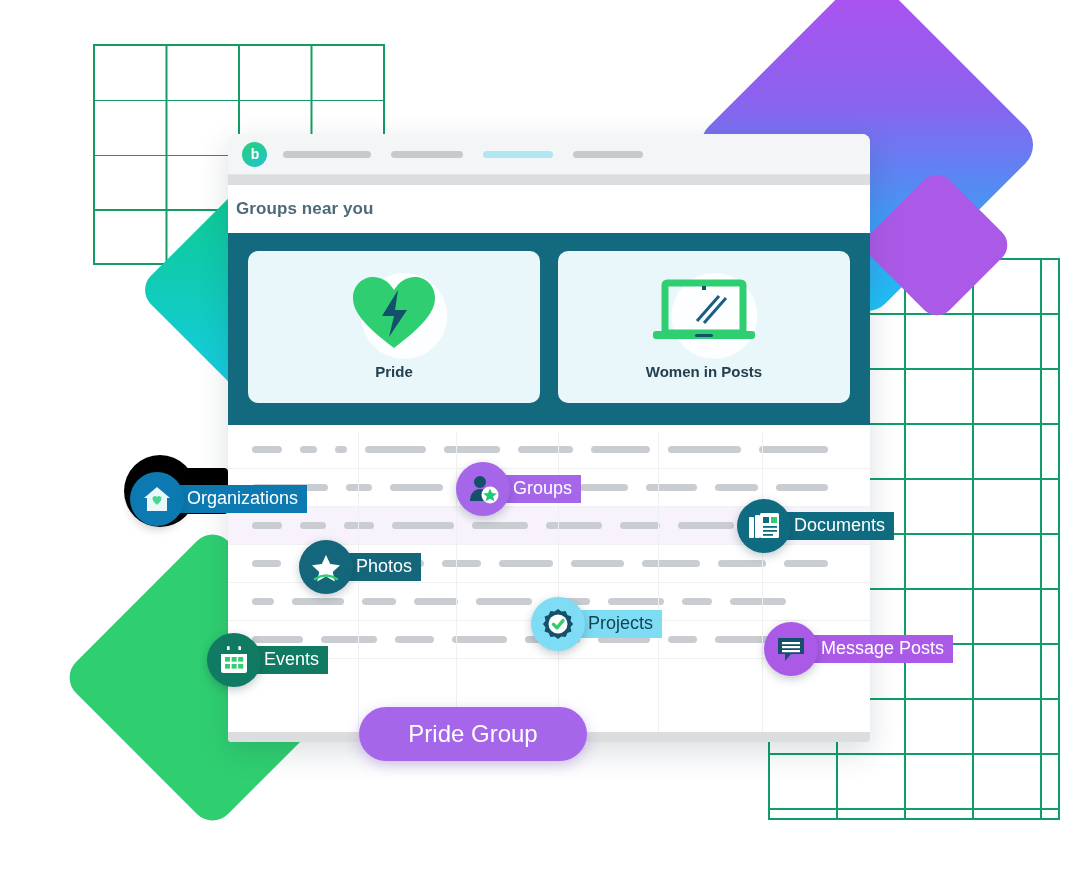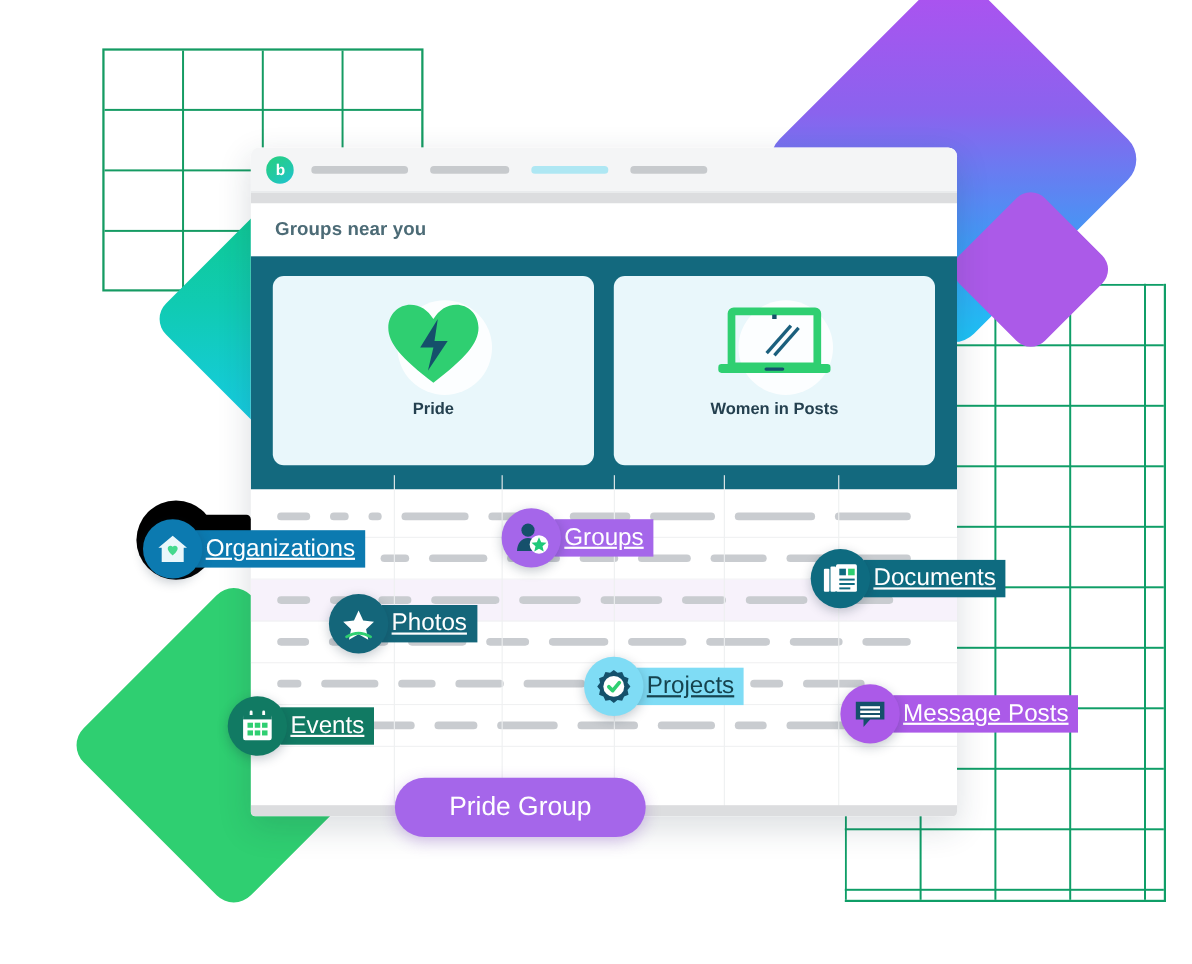--- a/index.html
+++ b/index.html
@@ -85,34 +85,34 @@
   .navpill{height:7px;border-radius:4px;background:#c7cacd;margin-right:20px;}
   .navpill.w1{width:88px;}
   .navpill.w2{width:72px;}
   .navpill.active{width:70px;background:#aee7f3;}
   .navpill.w4{width:70px;margin-right:0;}
 
   .strip{height:10px;background:#dcdddf;}
 
   .pagehead{
     height:48px;background:#ffffff;display:flex;align-items:center;
-    padding:0 22px;
+    padding:0 8px;
   }
   .pagehead h1{
     margin:0;font-size:17px;font-weight:bold;color:#4c6b76;
     letter-spacing:.1px;
   }
 
   .cardband{
     background:#13697e;padding:18px 20px 22px 20px;
     display:flex;gap:18px;justify-content:space-between;
   }
   .gcard{
     flex:1 1 0;background:#e9f7fb;border-radius:10px;
-    height:172px;display:flex;flex-direction:column;
+    height:152px;display:flex;flex-direction:column;
     align-items:center;justify-content:flex-start;
     padding-top:18px;box-sizing:border-box;position:relative;
     overflow:hidden;
   }
   .gcard .blob{
     position:absolute;width:86px;height:86px;border-radius:50%;
     background:#ffffff;opacity:.85;top:22px;left:50%;
     transform:translateX(-38%);
   }
   .gcard .ic{position:relative;z-index:2;height:88px;display:flex;align-items:center;}
@@ -136,23 +136,23 @@
 
   
   .badge{position:absolute;display:flex;align-items:center;}
   .bicon{
     width:54px;height:54px;border-radius:50%;
     display:flex;align-items:center;justify-content:center;
     box-shadow:0 3px 10px rgba(20,40,60,.25);
     flex:0 0 auto;position:relative;z-index:3;
   }
   .btext{
-    font-size:22px;color:#ffffff;font-weight:normal;
+    font-size:18px;color:#ffffff;font-weight:normal;
     padding:2px 9px 4px 9px;margin-left:-6px;
-    white-space:nowrap;line-height:1.25;position:relative;z-index:2;text-decoration:underline;
+    white-space:nowrap;line-height:1.25;position:relative;z-index:2;
   }
   .btext.dark{color:#15434f;}
 
   .blackblob{
     position:absolute;left:124px;top:455px;width:72px;height:72px;
     background:#000;border-radius:50%;z-index:1;
   }
   .blackblob:after{
     content:"";position:absolute;left:44px;top:13px;width:60px;height:46px;
     background:#000;border-radius:4px;

